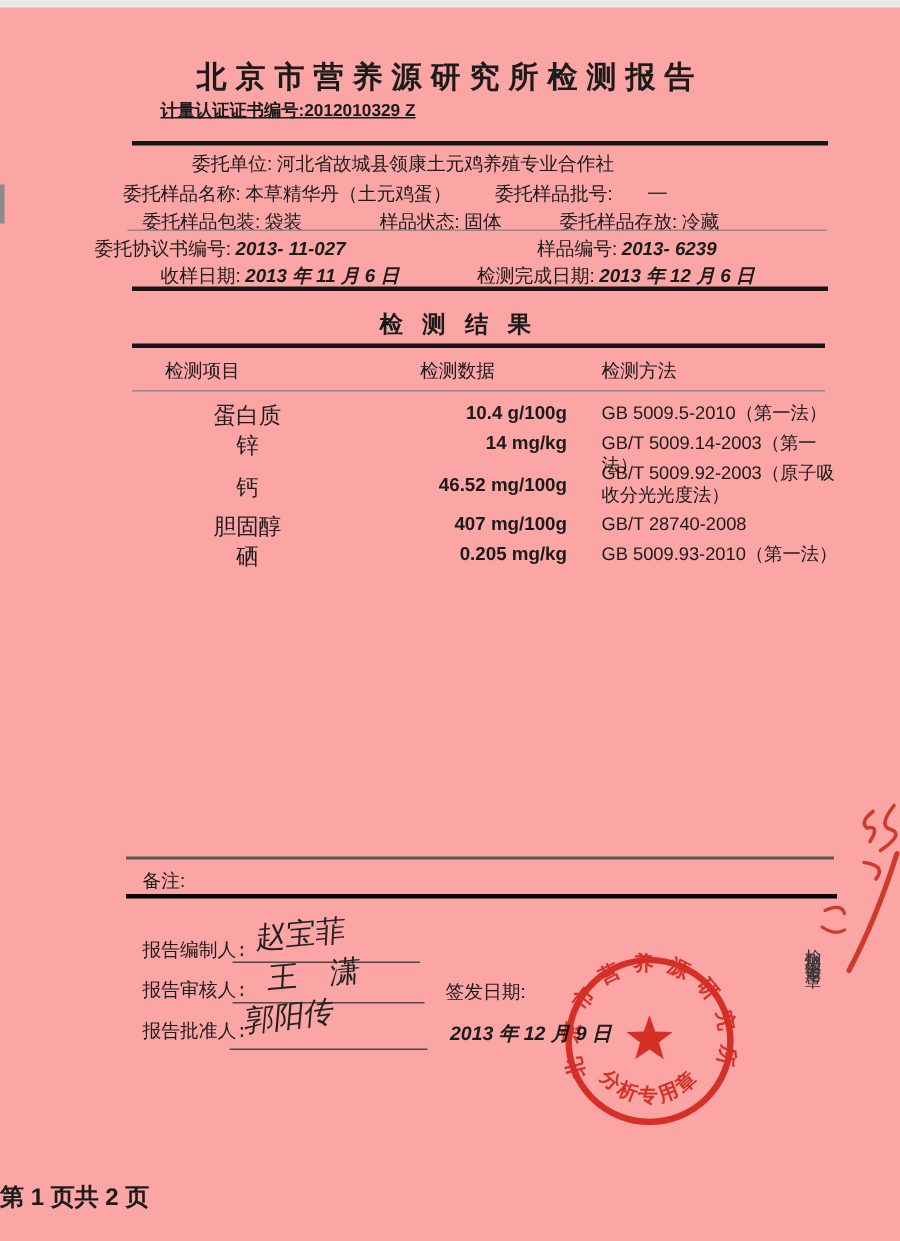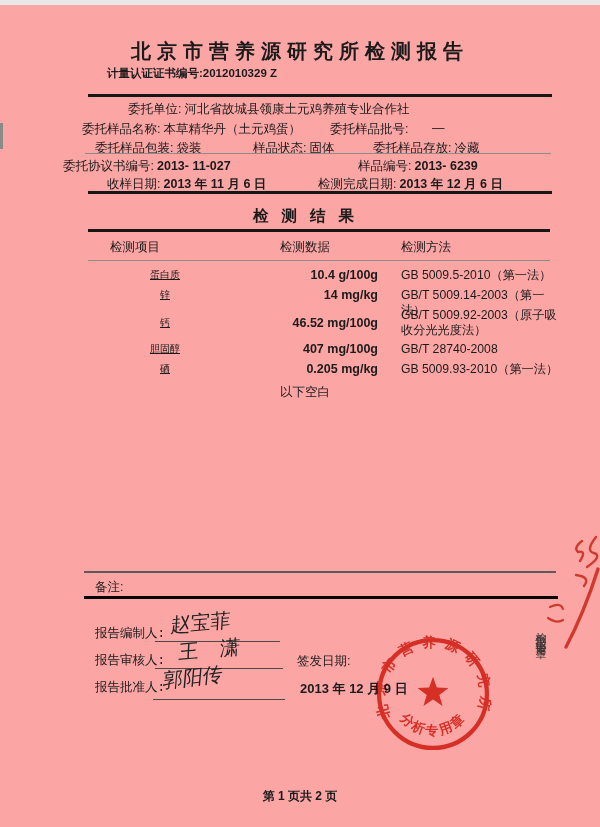--- a/index.html
+++ b/index.html
@@ -10,52 +10,52 @@
     background:#fca5a5;
     font-family:"Liberation Sans","DejaVu Sans",sans-serif;
     color:#1b1b1b;
     overflow:hidden;
   }
   .abs{position:absolute;white-space:nowrap;}
   .title{
     left:0;width:100%;text-align:center;
     font-size:20px;font-weight:700;letter-spacing:6px;
   }
-  .cert{font-size:11.5px;font-weight:700;}
+  .cert{font-size:11.5px;font-weight:700;text-decoration:underline;}
   .hline{position:absolute;background:#161616;}
   .thin{background:#8c8c8c;}
   .info{font-size:12.5px;}
   .lbl{font-weight:400;margin-right:3px;}
-  .valb{font-weight:700;}
+  .valb{font-weight:700;font-style:italic;}
   .sec-title{
     left:10px;width:600px;text-align:center;
     font-size:15.5px;font-weight:700;letter-spacing:13px;
   }
   .th{font-size:12.5px;font-weight:400;}
-  .cell-item{left:110px;width:110px;text-align:center;font-size:10px;text-decoration:underline;}
+  .cell-item{left:110px;width:110px;text-align:center;font-size:15px;}
   .cell-val{left:240px;width:138px;text-align:right;font-size:12.5px;font-weight:700;}
   .cell-meth{left:401px;width:158px;font-size:12.2px;font-weight:500;
              white-space:normal;line-height:15px;}
   .endnote{left:240px;width:130px;text-align:center;font-size:12.5px;}
   .siglbl{font-size:12.5px;left:95px;font-family:Liberation Mono, monospace;}
   .sigline{position:absolute;height:1px;background:#4a4a4a;}
   .handwriting{
     font-size:20px;font-weight:500;color:#222;
     transform:rotate(-5deg) skewX(-8deg);
     transform-origin:left bottom;
   }
   .stamp{position:absolute;left:374px;top:630px;mix-blend-mode:multiply;opacity:0.93;}
   .side-vertical{
     left:533px;top:619px;
     writing-mode:vertical-rl;
     font-size:11px;letter-spacing:2.5px;color:#333;font-weight:500;
   }
   .footer{
-    left:0;width:100%;text-align:center;
-    font-size:12px;font-weight:600;
+    left:0;width:100%;text-align:left;
+    font-size:16px;font-weight:600;
   }
   .artifact{position:absolute;background:#8a8a8a;}
 </style>
 </head>
 <body>
 
 <div class="page">
 
   <div class="abs title" style="top:33px">北京市营养源研究所检测报告</div>
 
@@ -124,21 +124,20 @@
   <div class="abs cell-meth" style="top:303px">GB/T 5009.92-2003（原子吸收分光光度法）</div>
 
   <div class="abs cell-item" style="top:337px">胆固醇</div>
   <div class="abs cell-val" style="top:337px">407 mg/100g</div>
   <div class="abs cell-meth" style="top:337px">GB/T 28740-2008</div>
 
   <div class="abs cell-item" style="top:357px">硒</div>
   <div class="abs cell-val" style="top:357px">0.205 mg/kg</div>
   <div class="abs cell-meth" style="top:357px">GB 5009.93-2010（第一法）</div>
 
-  <div class="abs endnote" style="top:379px">以下空白</div>
 
   <div class="hline thin" style="left:84px;top:566px;width:472px;height:1.5px;background:#5a5a5a"></div>
   <div class="abs info" style="left:95px;top:574px">备注:</div>
   <div class="hline" style="left:84px;top:591px;width:474px;height:3px;background:#050505"></div>
 
   <div class="abs siglbl" style="top:620px">报告编制人:</div>
   <div class="abs handwriting" style="left:170px;top:607px">赵宝菲</div>
   <div class="sigline" style="left:155px;top:636px;width:125px"></div>
 
   <div class="abs siglbl" style="top:647px">报告审核人:</div>

